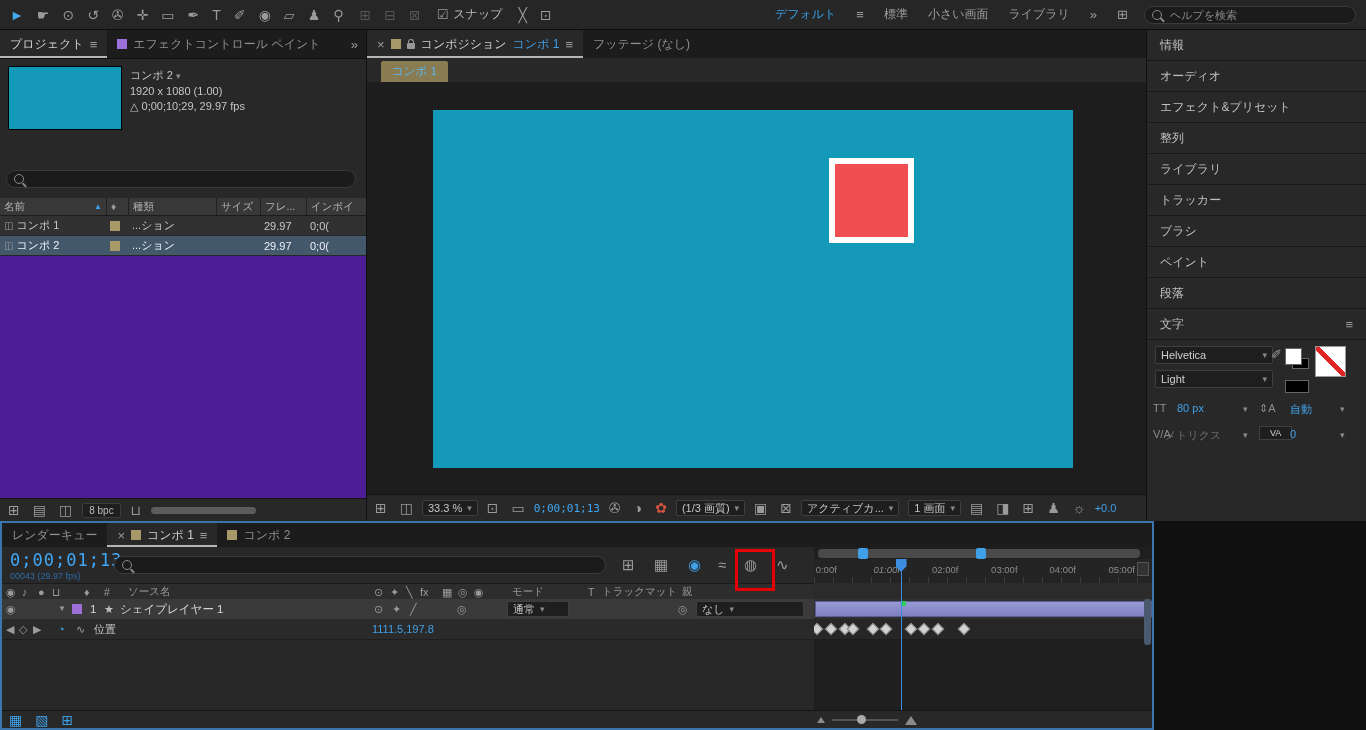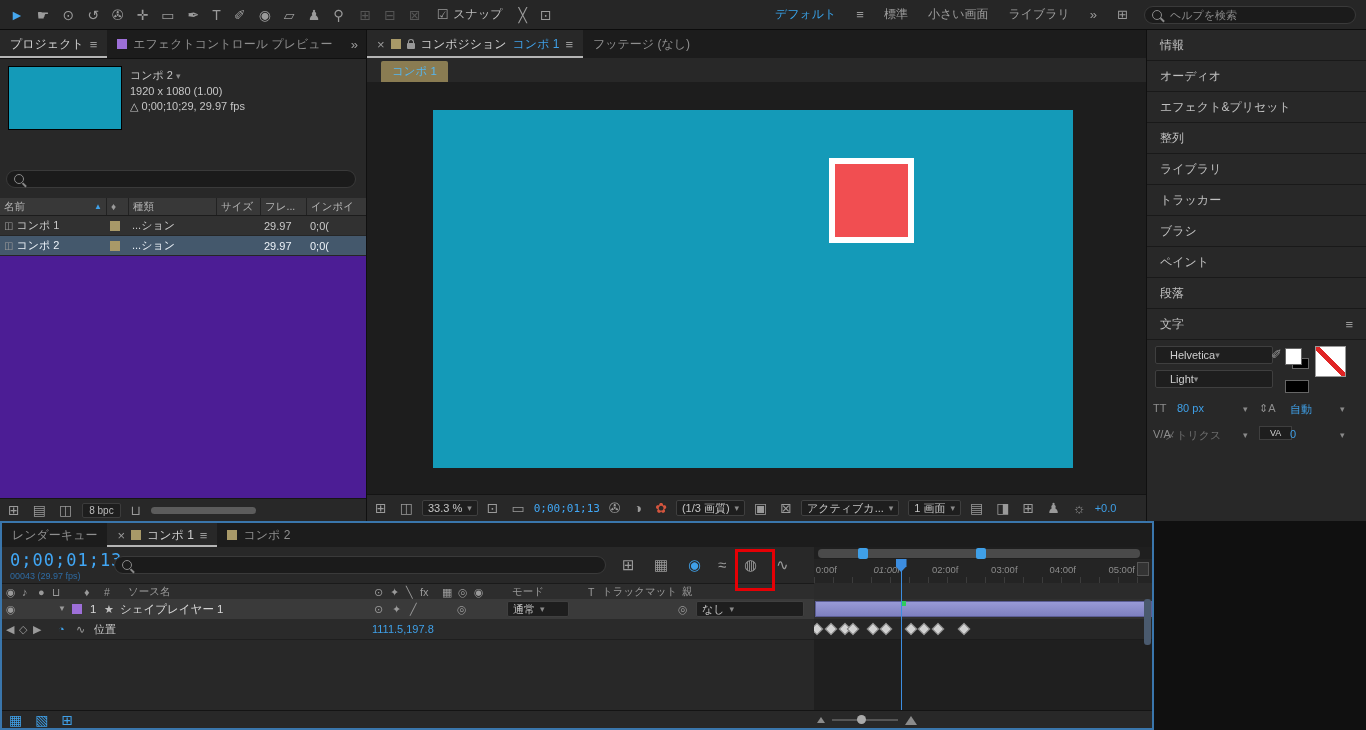--- a/index.html
+++ b/index.html
@@ -57,21 +57,21 @@
   #viewport{position:absolute;left:0;right:0;top:52px;bottom:26px;background:#1d1d1d}
   #comp-canvas{position:absolute;left:66px;top:28px;width:640px;height:358px;background:#149ab8}
   #red-square{position:absolute;left:396px;top:48px;width:73px;height:73px;background:#f14e51;border:6px solid #ffffff}
   #comp-toolbar{position:absolute;left:0;right:0;bottom:0;height:26px;background:#282828;border-top:1px solid #141414;display:flex;align-items:center;gap:9px;padding:0 8px;font-size:11px}
   .dd{background:#1e1e1e;border:1px solid #3f3f3f;border-radius:2px;height:16px;display:inline-flex;align-items:center;padding:0 5px;gap:5px;color:#c5c5c5;font-size:11px;box-sizing:border-box;white-space:nowrap}
   .tcode{color:#41a7f5;font-family:"DejaVu Sans Mono",monospace}
   
   #rightcol{left:1147px;top:30px;width:219px;height:491px;display:flex;flex-direction:column}
   .rp{height:30px;flex:0 0 30px;display:flex;align-items:center;padding:0 13px;border-bottom:1px solid #191919;color:#c0c0c0;font-size:12px;background:#282828;justify-content:space-between}
   #char-content{position:relative;flex:1;background:#282828}
-  .cdd{position:absolute;width:118px;height:18px;background:#1e1e1e;border:1px solid #3f3f3f;border-radius:2px;display:flex;align-items:center;padding:0 14px;box-sizing:border-box;font-size:11px;color:#cfcfcf}
+  .cdd{position:absolute;width:118px;height:18px;background:#1e1e1e;border:1px solid #3f3f3f;border-radius:2px;display:flex;align-items:center;justify-content:space-between;padding:0 5px;box-sizing:border-box;font-size:11px;color:#cfcfcf}
   .fillsw{position:absolute;left:138px;top:8px;width:15px;height:15px;background:#fff;border:1px solid #666;z-index:2}
   .strokesw{position:absolute;left:145px;top:18px;width:15px;height:9px;background:#000;border:1px solid #666}
   .nonesw{position:absolute;left:168px;top:6px;width:29px;height:29px;border:1px solid #999;
           background:linear-gradient(to top right,#fff 44%,#e02525 44%,#e02525 56%,#fff 56%)}
   .blackbar{position:absolute;left:138px;top:40px;width:22px;height:11px;background:#000;border:1px solid #666}
   .crow-label{position:absolute;font-size:11px}
   
   #timeline{position:absolute;left:0;top:521px;width:1154px;height:209px;background:#232323;
             border:2px solid #3a76ac;box-sizing:border-box}
   #tl-tabs{position:absolute;left:0;right:0;top:0;height:24px;background:#1c1c1c;display:flex;align-items:center;border-bottom:1px solid #101010;font-size:12px}
@@ -167,21 +167,21 @@
 </div>
 
 <div id="project" class="panel">
   <div class="tabbar">
     <div class="tab active">
       <span>プロジェクト</span>
       <span class="icon">≡</span>
     </div>
     <div class="tab">
       <span class="chip purple"></span>
-      <span>エフェクトコントロール プレビュー</span>
+      <span>エフェクトコントロール ペイント</span>
     </div>
     <div class="spacer"></div>
     <span class="icon" style="margin-right:8px">»</span>
   </div>
   <div id="proj-thumb"></div>
   <div id="proj-info">
     <div><span>コンポ 2</span>
          <span class="caret">▾</span></div>
     <div>1920 x 1080 (1.00)</div>
     <div>△ 0;00;10;29, 29.97 fps</div>

